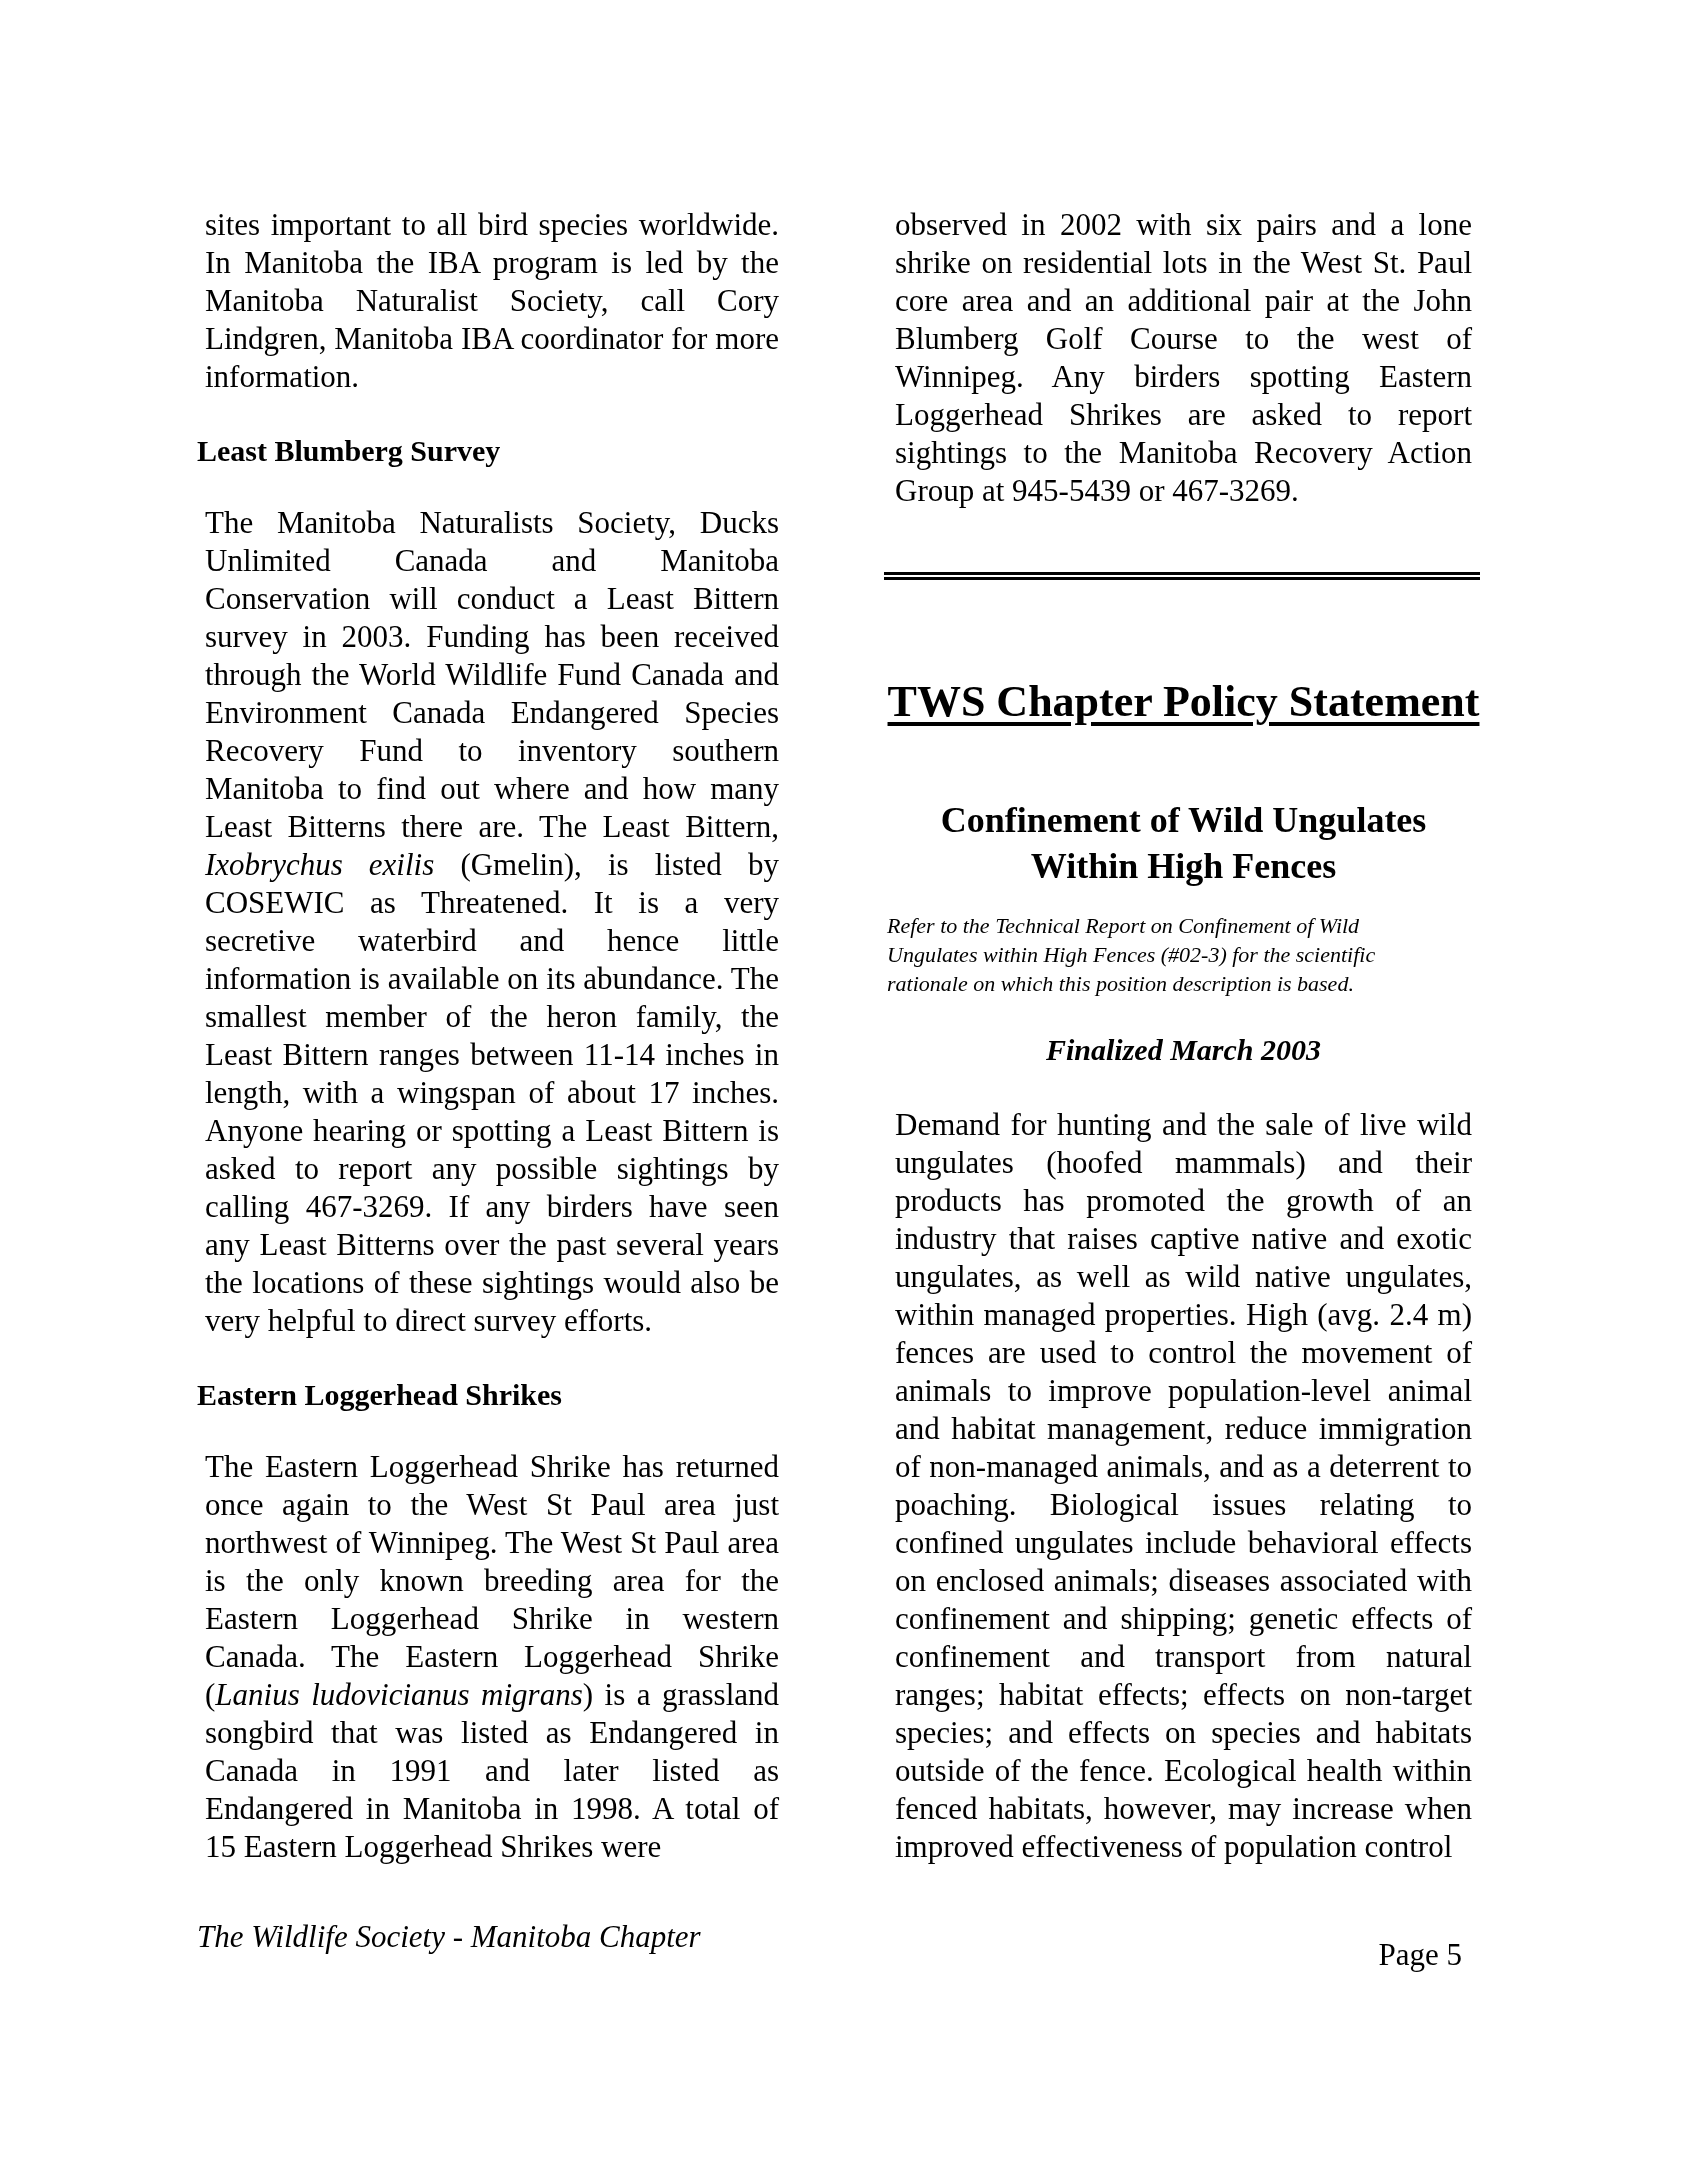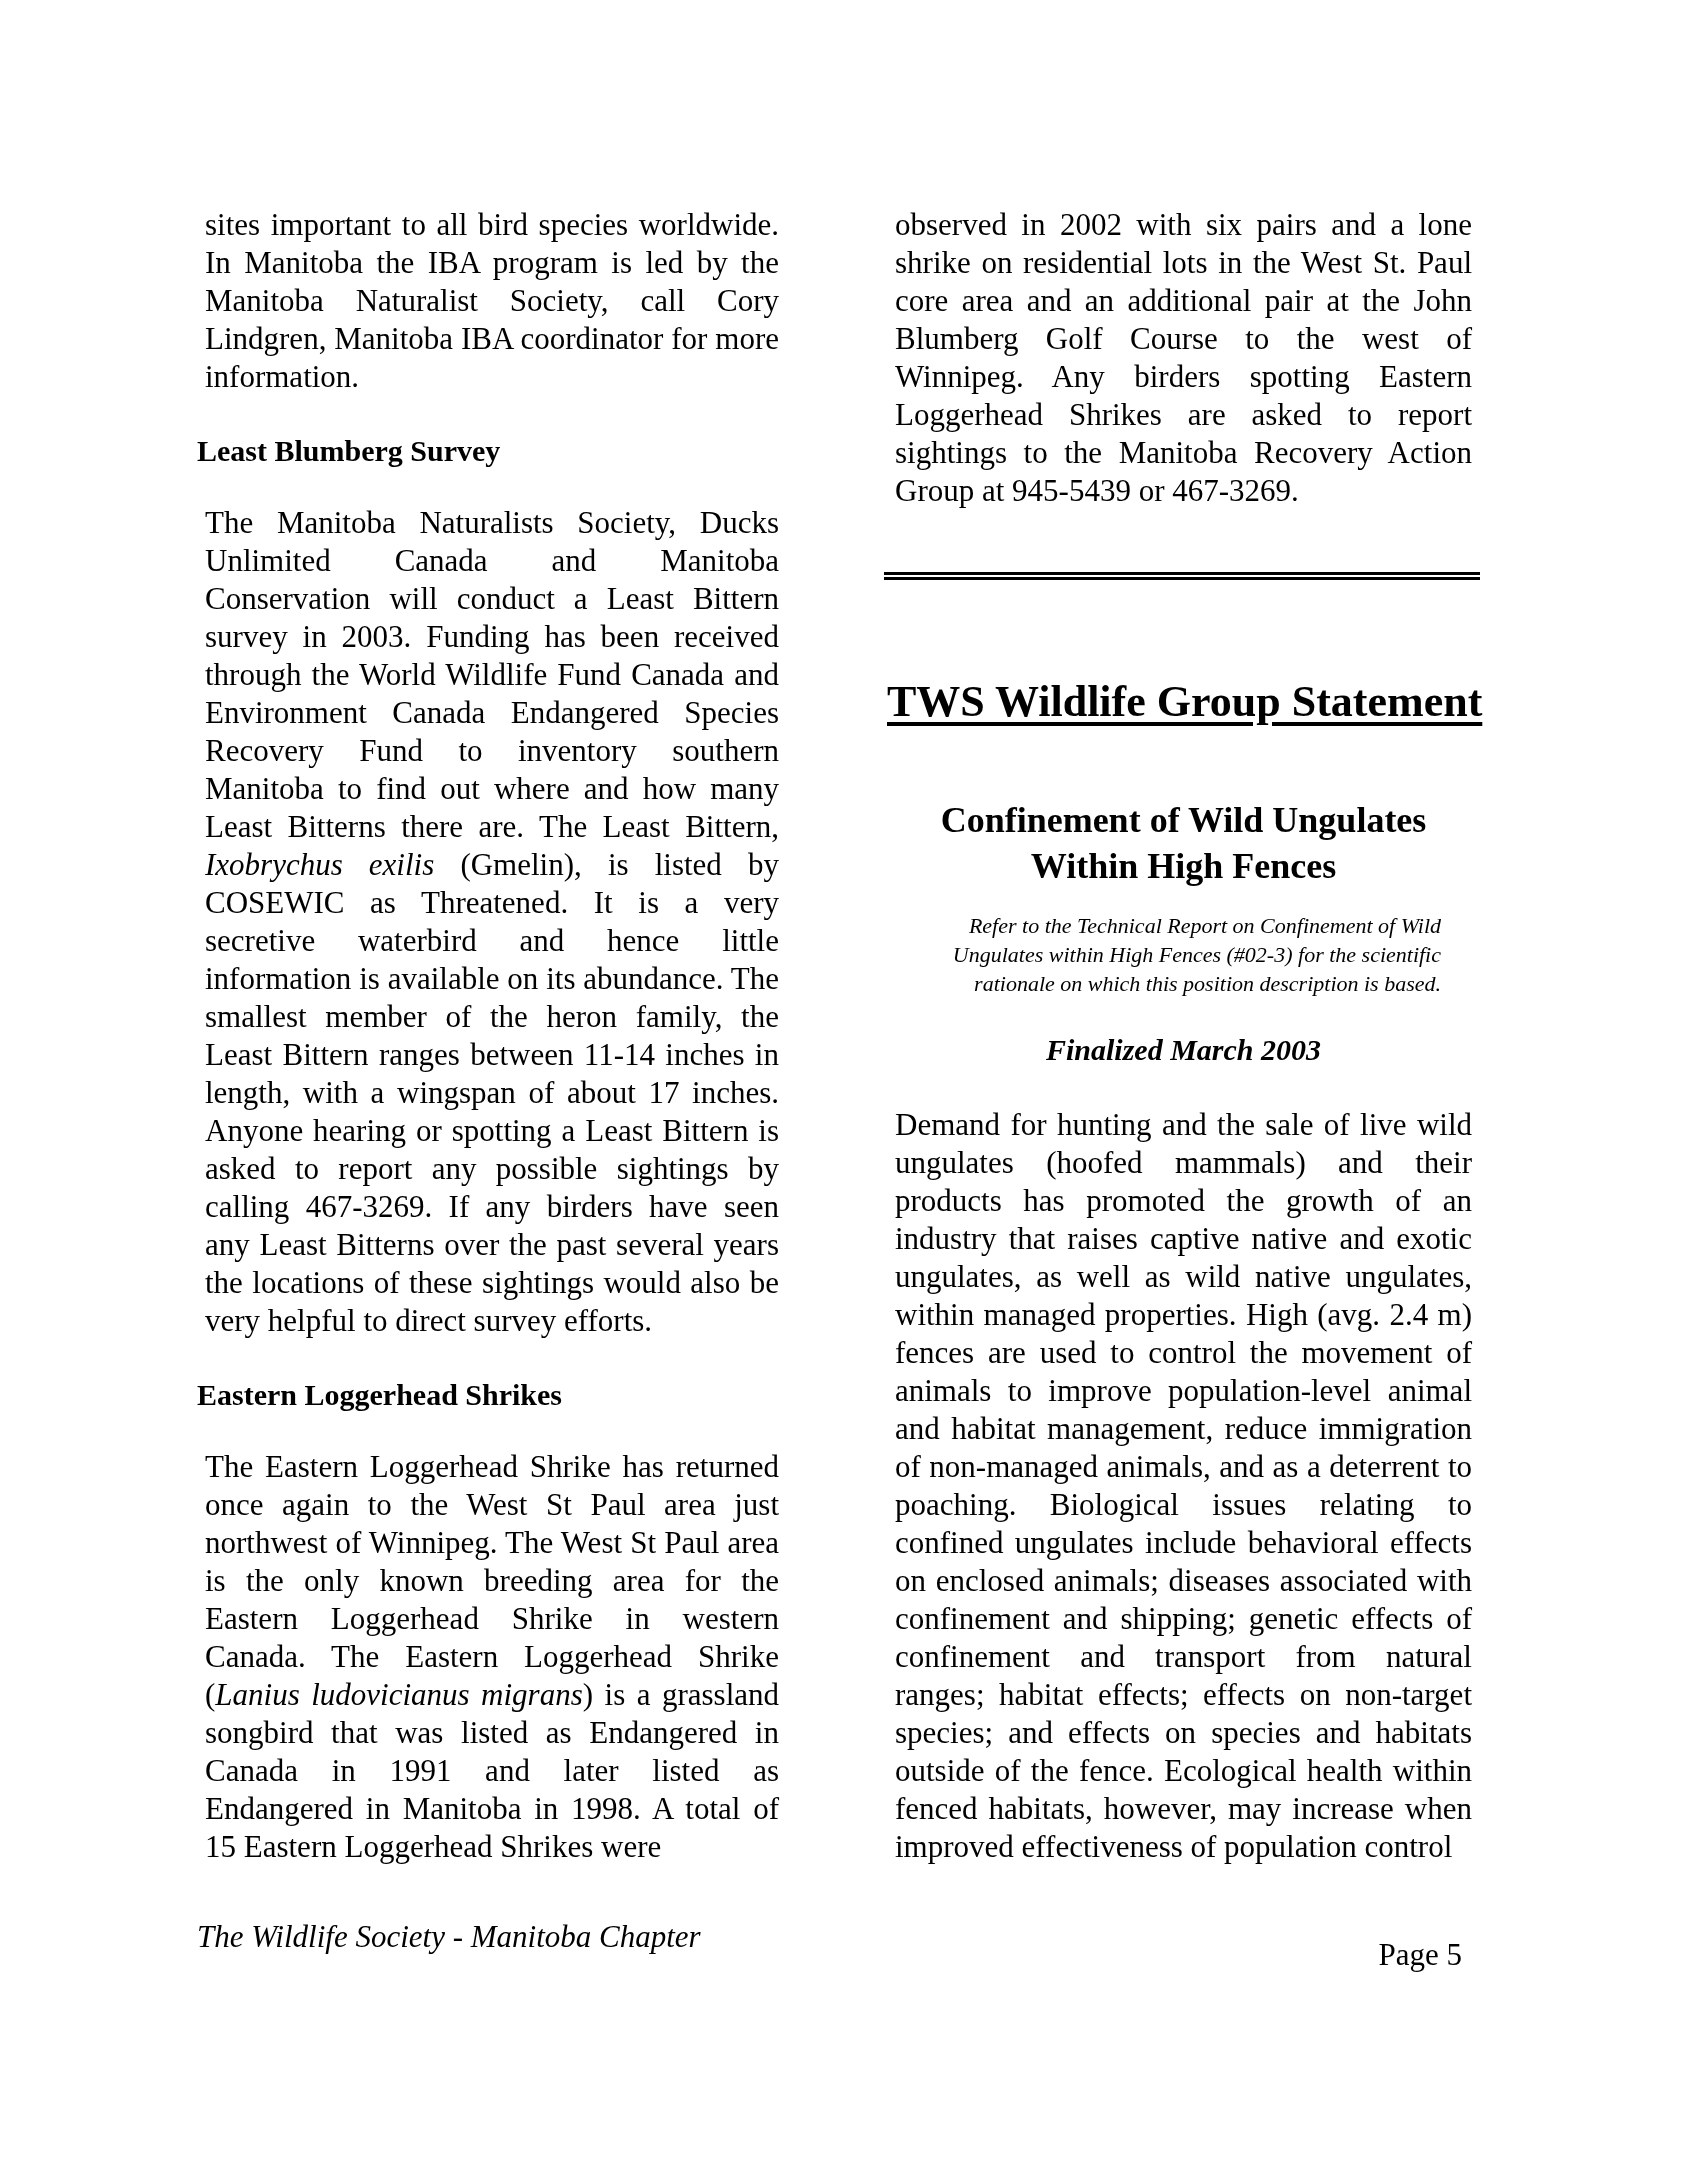--- a/index.html
+++ b/index.html
@@ -82,21 +82,21 @@
     }
     .policy-note {
       position: absolute;
       left: 887px;
       width: 554px;
       top: 911px;
       font-size: 22px;
       font-style: italic;
       line-height: 29px;
       margin: 0;
-      text-align: right;
+      text-align: left;
     }
     .policy-date {
       position: absolute;
       left: 887px;
       width: 593px;
       top: 1031px;
       font-size: 30px;
       font-weight: bold;
       text-align: center;
       line-height: 38px;
@@ -148,21 +148,21 @@
 
 <div class="column col-right">
   <p class="body">observed in 2002 with six pairs and a lone shrike on residential lots in the West St. Paul core area and an additional pair at the John Blumberg Golf Course to the west of Winnipeg.  Any birders spotting Eastern Loggerhead Shrikes are asked to report sightings to the Manitoba Recovery Action Group at 945-5439 or 467-3269.</p>
 </div>
 
 <div class="double-rule">
   <div class="line"></div>
   <div class="line"></div>
 </div>
 
-<h1 class="policy-title">TWS Wildlife Group Statement</h1>
+<h1 class="policy-title">TWS Chapter Policy Statement</h1>
 
 <h2 class="policy-subtitle">
   <span>Confinement of Wild Ungulates</span><br>
   <span>Within High Fences</span>
 </h2>
 
 <p class="policy-note">Refer to the Technical Report on Confinement of Wild Ungulates within High Fences (#02-3) for the scientific rationale on which this position description is based.</p>
 
 <p class="policy-date">Finalized March 2003</p>
 

